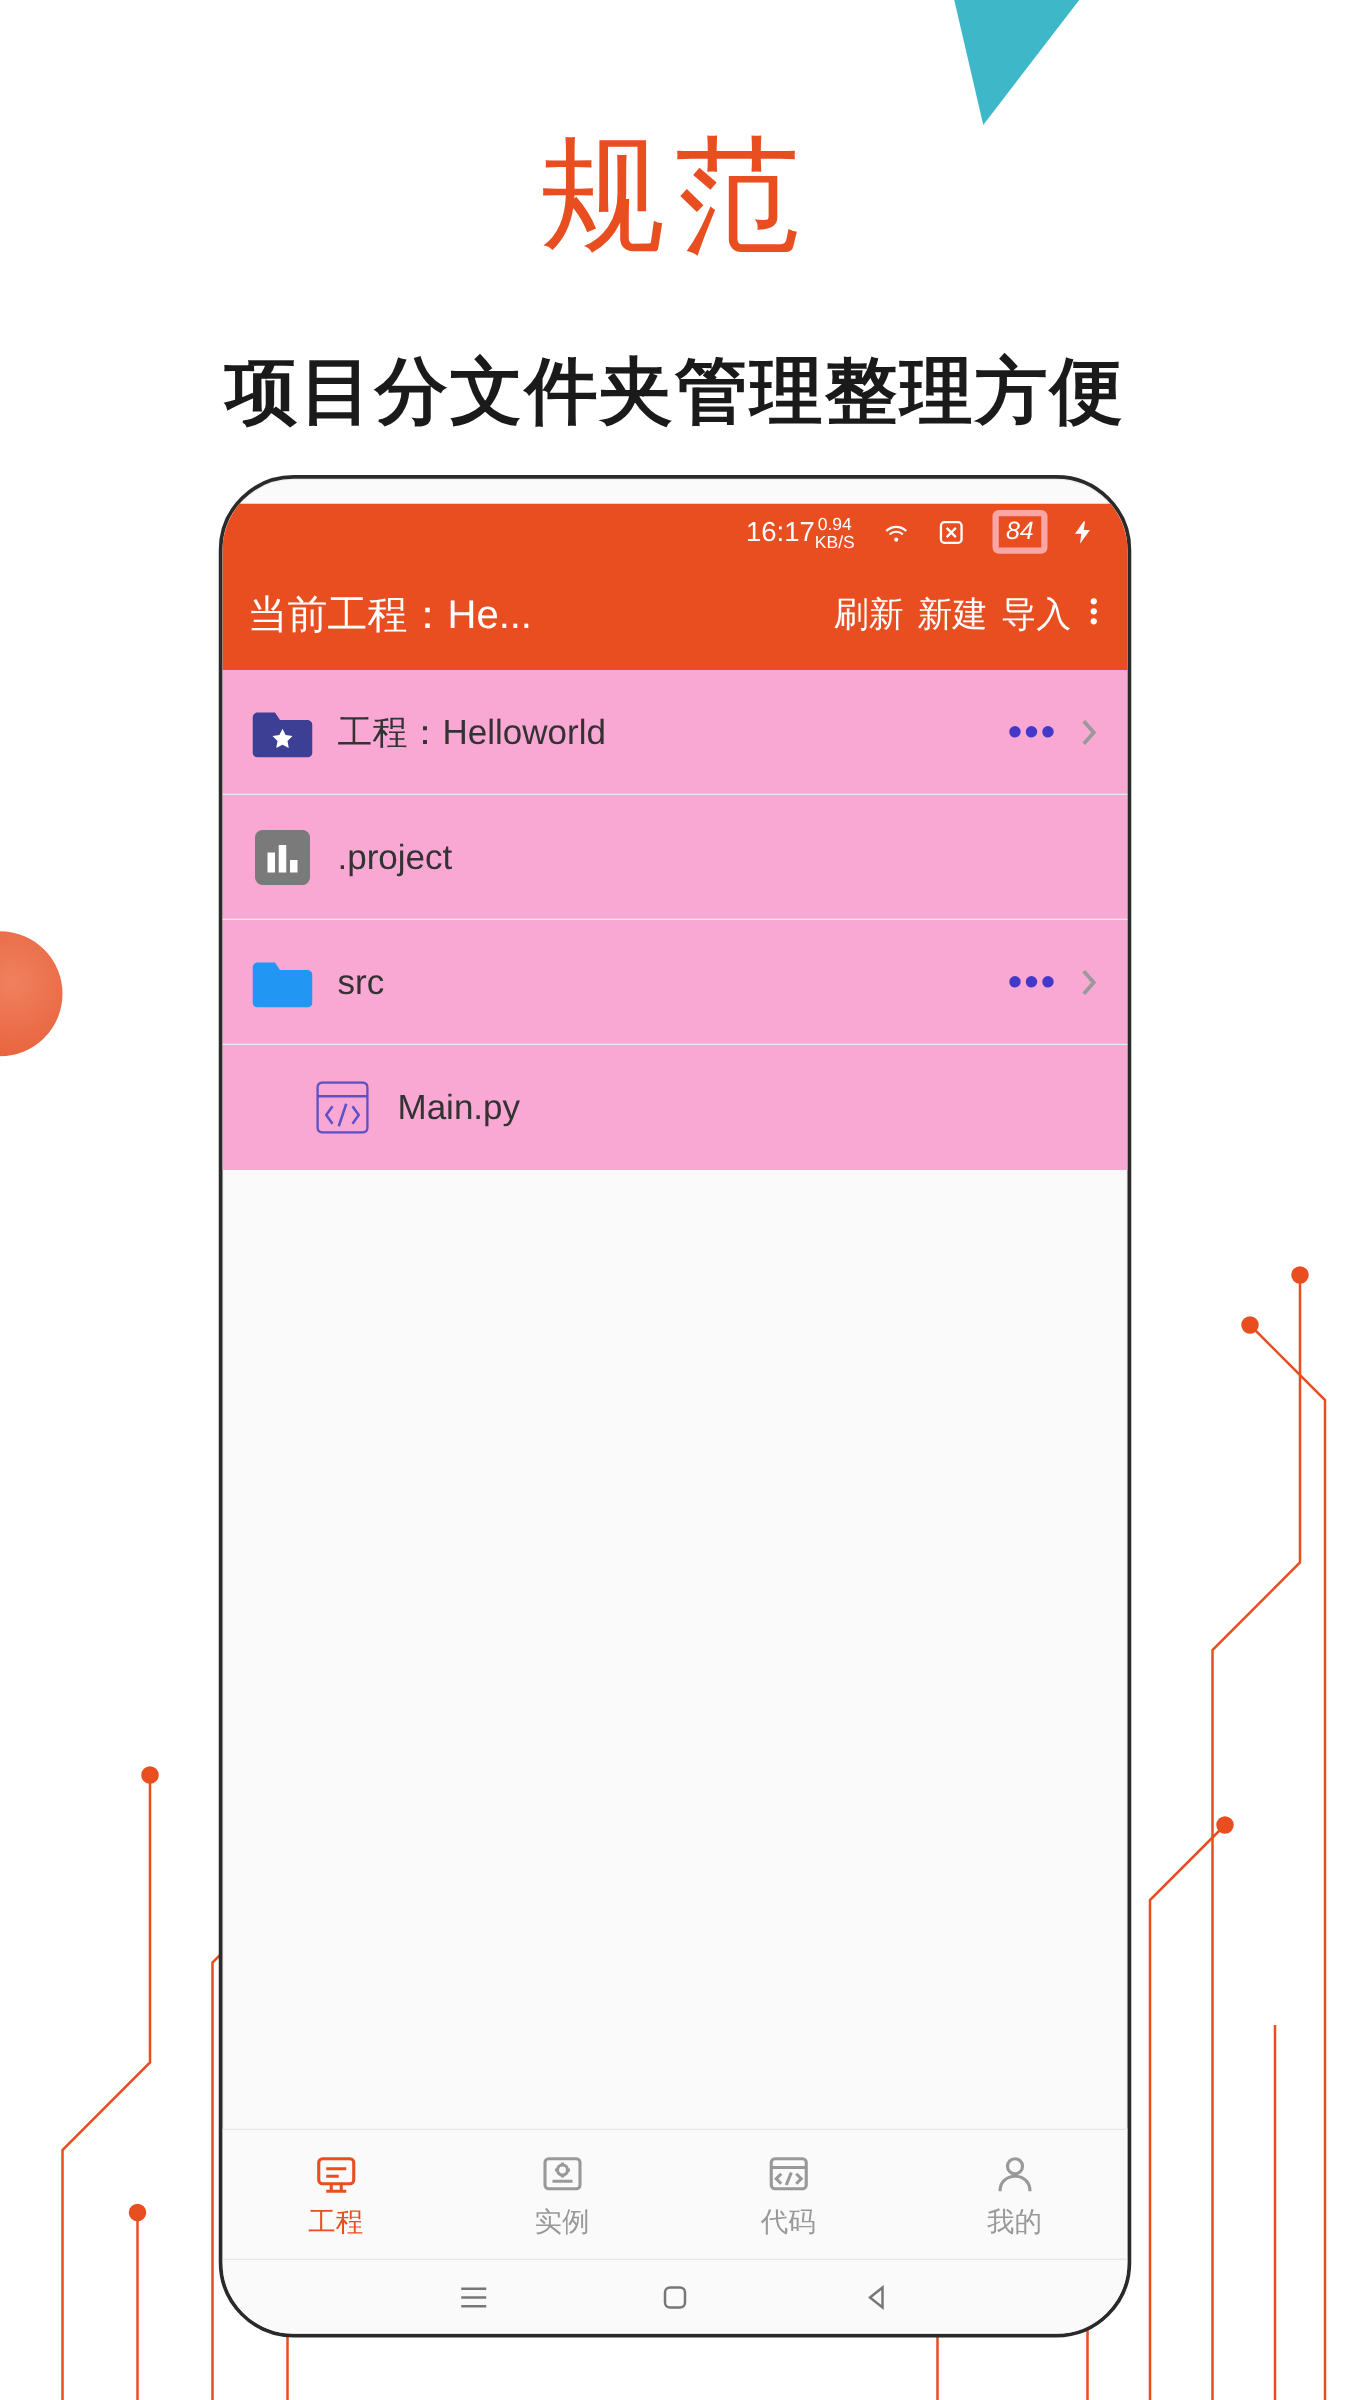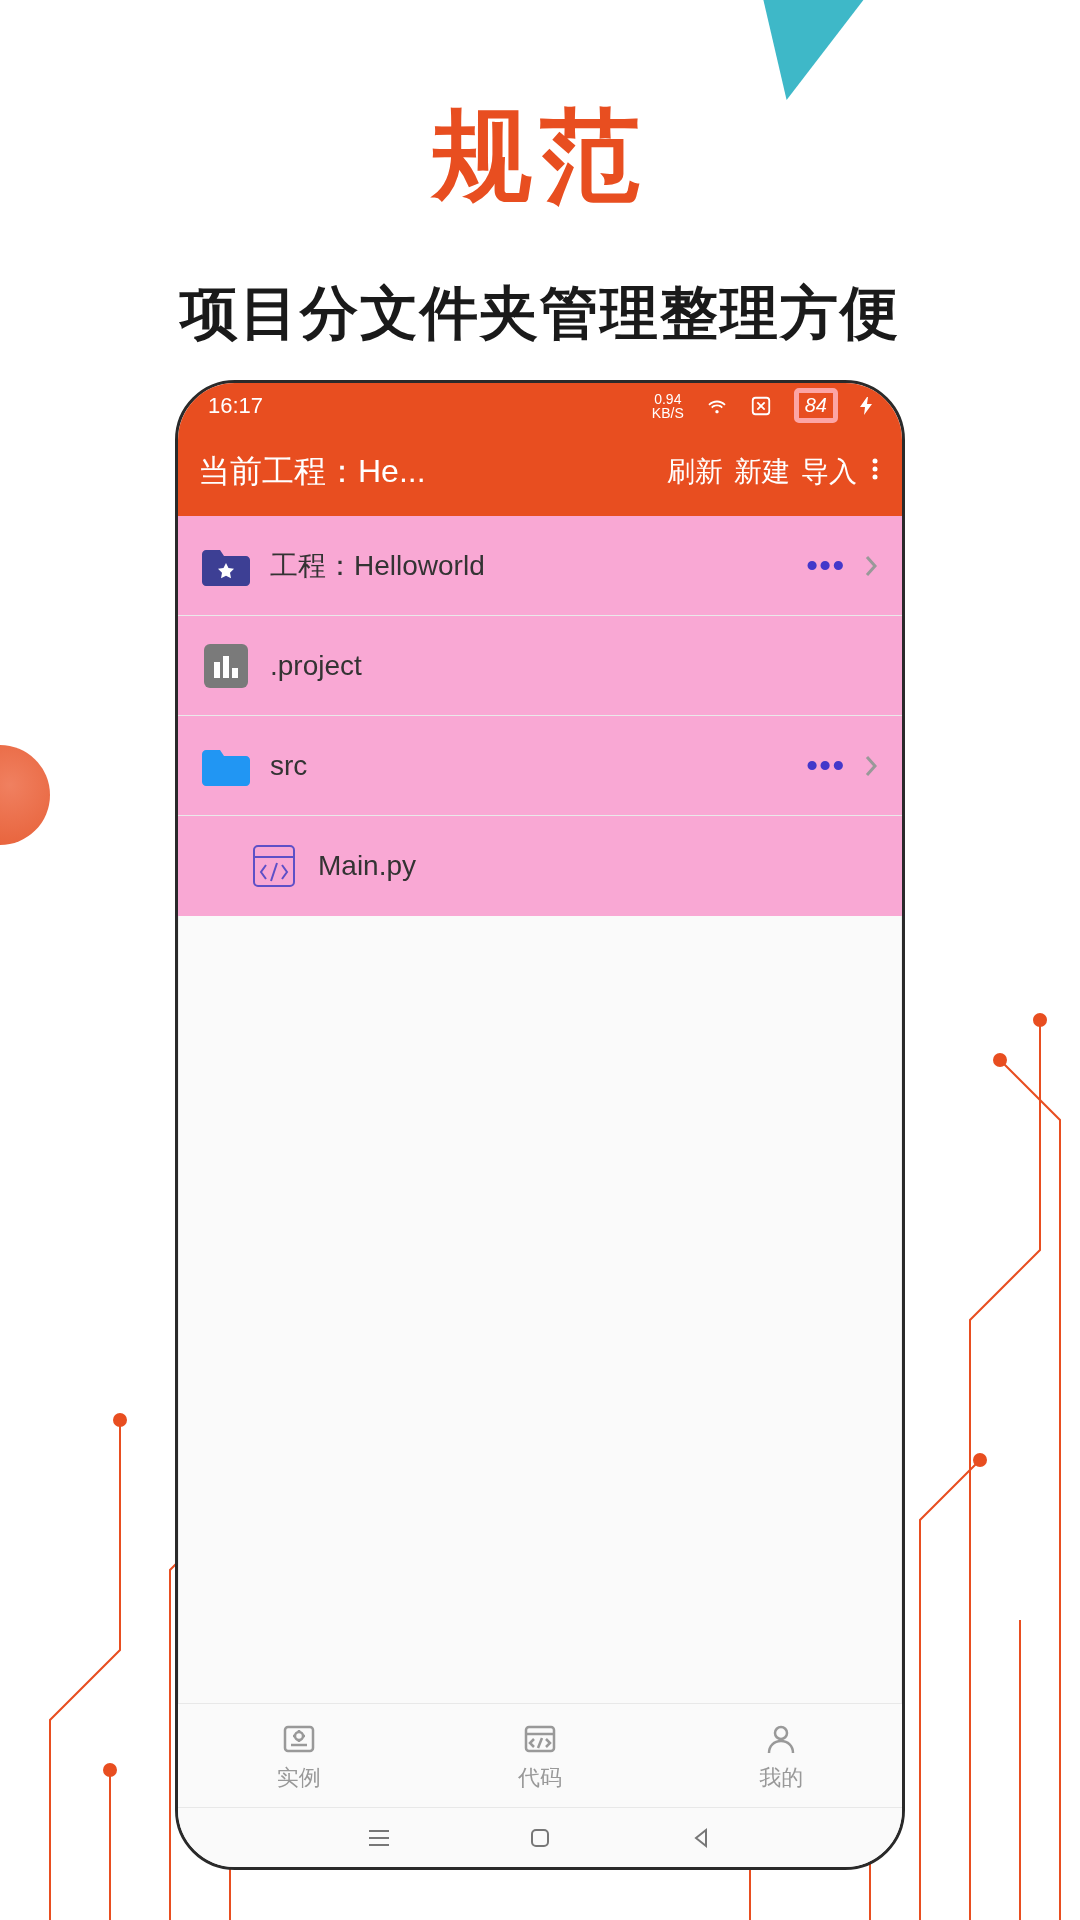--- a/index.html
+++ b/index.html
@@ -47,21 +47,21 @@
     
     
     .page-title {
       text-align: center;
       padding-top: 90px;
       position: relative;
       z-index: 2;
     }
     .page-title h1 {
       font-size: 100px;
-      font-weight: 700;
+      font-weight: 400;
       color: #e84e20;
       letter-spacing: 8px;
     }
     .page-title h2 {
       font-size: 58px;
       font-weight: 700;
       color: #1a1a1a;
       margin-top: 50px;
       letter-spacing: 2px;
     }
@@ -80,24 +80,25 @@
       z-index: 3;
       box-shadow: inset 0 0 0 1px rgba(0,0,0,0.05);
     }
     
     
     .status-bar {
       height: 45px;
       background: #e84e20;
       display: flex;
       align-items: center;
-      justify-content: space-between;
+      justify-content: flex-end;
       padding: 0 30px;
       color: #fff;
       font-size: 22px;
+      margin-top: 20px;
     }
     .status-right {
       display: flex;
       align-items: center;
       gap: 22px;
     }
     .status-right .small-text {
       font-size: 14px;
       line-height: 1;
     }
@@ -354,20 +355,33 @@
             <line x1="1" y1="12" x2="41" y2="12" stroke="#5e50c7" stroke-width="2"></line>
             <path d="M13 20l-5 7 5 7M29 20l5 7-5 7M24 18l-6 18" stroke="#5e50c7" stroke-width="2" fill="none"></path>
           </svg>
       </div>
       <span class="file-name">Main.py</span>
     </div>
 
   </div>
 
   <div class="bottom-nav">
+    <div class="nav-item active">
+      <div class="nav-icon">
+        <svg width="36" height="36" viewBox="0 0 36 36" fill="none" stroke="#e84e20" stroke-width="2.5">
+            <rect x="4" y="6" width="28" height="20" rx="3"></rect>
+            <line x1="10" y1="14" x2="26" y2="14"></line>
+            <line x1="10" y1="20" x2="20" y2="20"></line>
+            <line x1="14" y1="26" x2="14" y2="32"></line>
+            <line x1="22" y1="26" x2="22" y2="32"></line>
+            <line x1="10" y1="32" x2="26" y2="32"></line>
+          </svg>
+      </div>
+      <span>工程</span>
+    </div>
     <div class="nav-item">
       <div class="nav-icon">
         <svg width="36" height="36" viewBox="0 0 36 36" fill="none" stroke="#999" stroke-width="2.5">
             <rect x="4" y="6" width="28" height="24" rx="3"></rect>
             <circle cx="18" cy="15" r="4"></circle>
             <path d="M18 9v2M18 19v2M12 15h2M22 15h2"></path>
             <line x1="10" y1="24" x2="26" y2="24"></line>
           </svg>
       </div>
       <span>实例</span>

